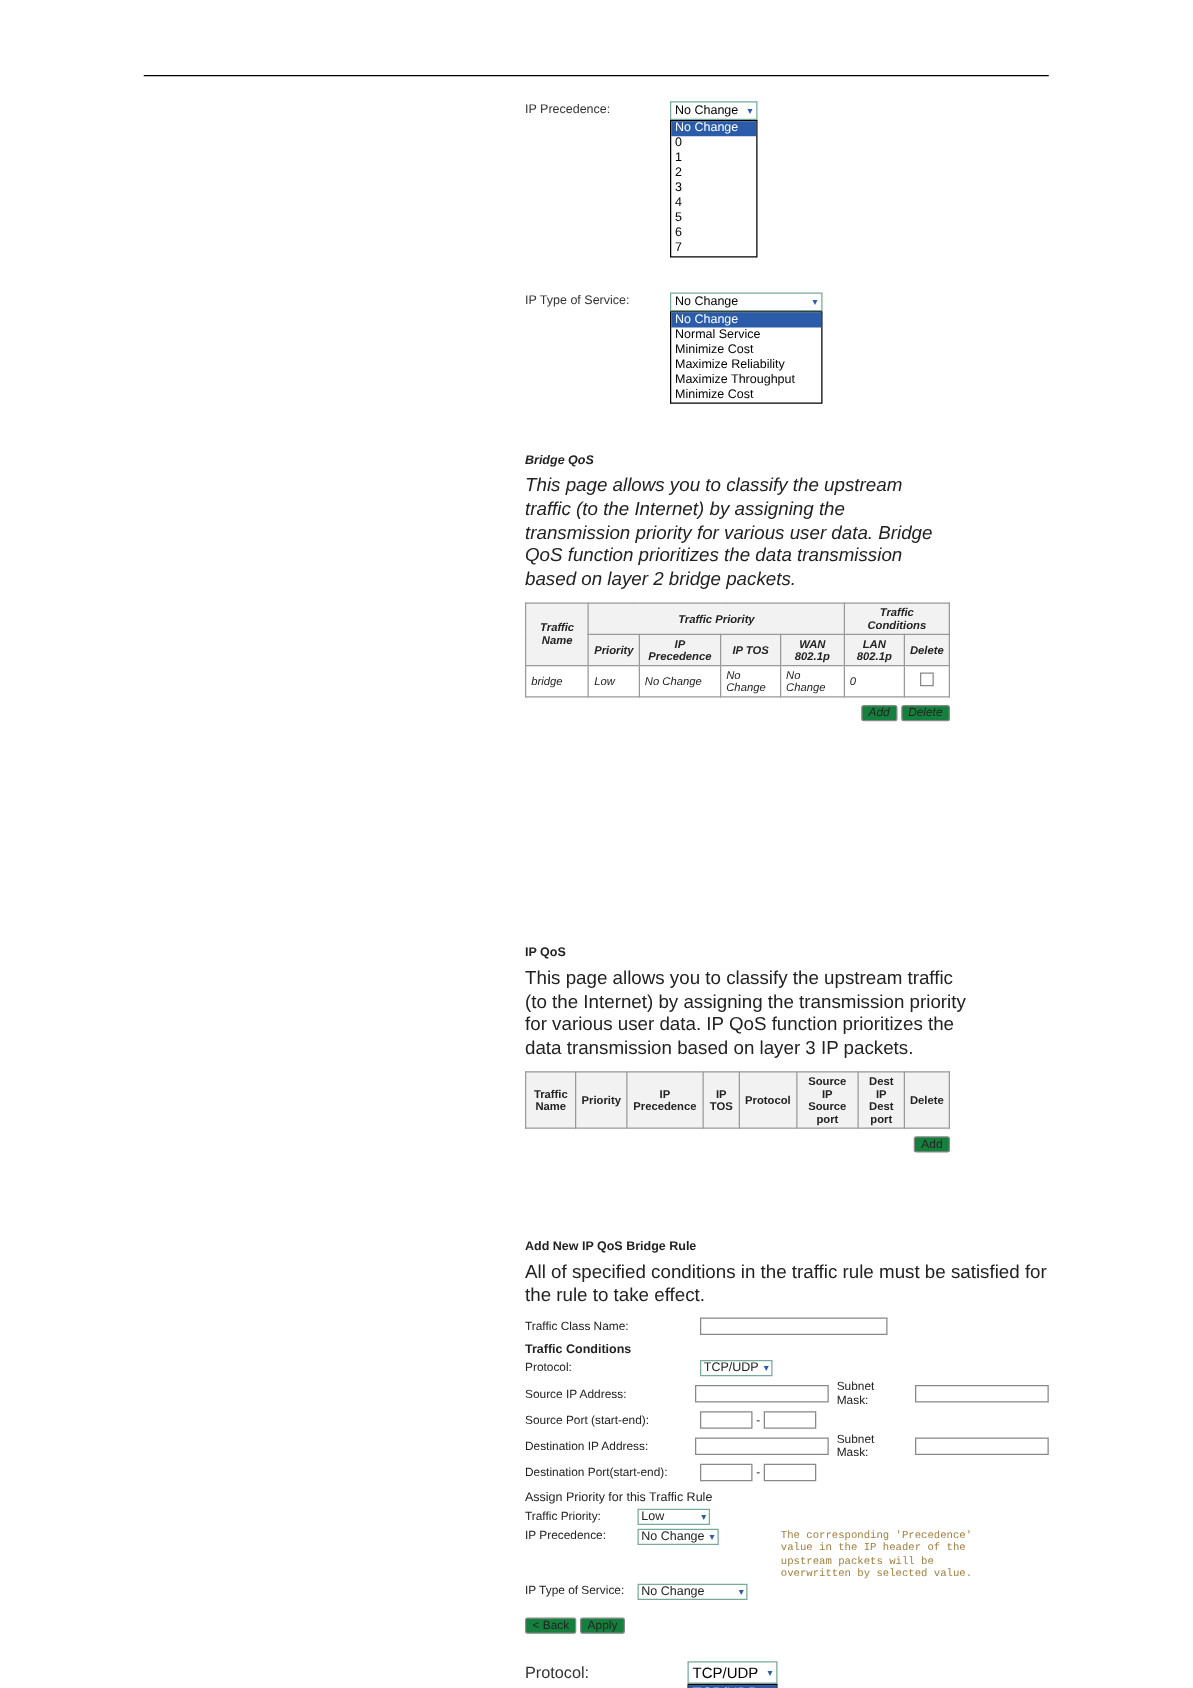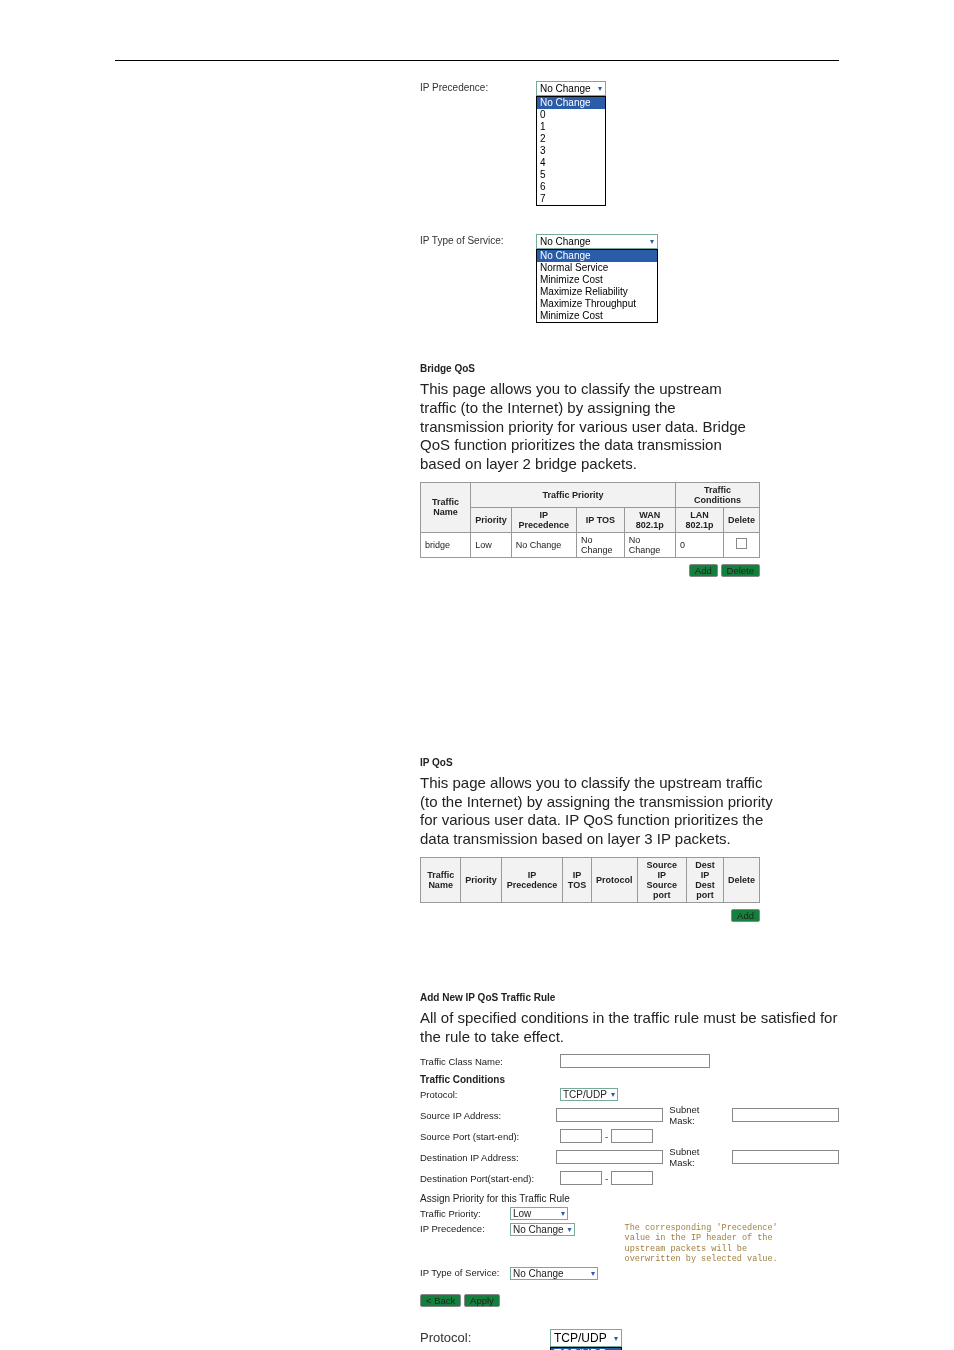--- a/index.html
+++ b/index.html
@@ -73,21 +73,21 @@
           <div>Normal Service</div>
           <div>Minimize Cost</div>
           <div>Maximize Reliability</div>
           <div>Maximize Throughput</div>
           <div>Minimize Cost</div>
         </div>
       </div>
     </div>
   </div>
 
-  <div class="panel" style="margin: 40px 0 0 0; padding-left:0;">
+  <div class="panel" style="margin: 40px 0 0 0; padding-left:0;font-style:italic;">
     <div style="padding-left:305px;">
       <h4>Bridge QoS</h4>
       <p style="max-width:340px;">This page allows you to classify the upstream traffic (to the Internet) by assigning the transmission priority for various user data. Bridge QoS function prioritizes the data transmission based on layer 2 bridge packets.</p>
       <table class="grid" style="width:340px;">
         <tbody>
             <tr>
           <th rowspan="2">Traffic Name</th>
           <th colspan="4" class="group">Traffic Priority</th>
           <th colspan="2" class="group">Traffic Conditions</th>
         </tr>
@@ -133,21 +133,21 @@
         <th>Delete</th>
       </tr>
     </tbody>
       </table>
     <div class="btnrow" style="width:340px;">
       <span class="btn">Add</span>
     </div>
   </div>
 
   <div class="panel" style="margin-top:70px; padding-left:305px;">
-    <h4>Add New IP QoS Traffic Rule</h4>
+    <h4>Add New IP QoS Bridge Rule</h4>
     <p>All of specified conditions in the traffic rule must be satisfied for the rule to take effect.</p>
 
     <div class="formrow">
       <span class="lab">Traffic Class Name:</span>
       <span class="tinput" style="width:150px;"></span>
     </div>
 
     <div style="font-weight:bold; margin-top:6px;">Traffic Conditions</div>
 
     <div class="formrow">

